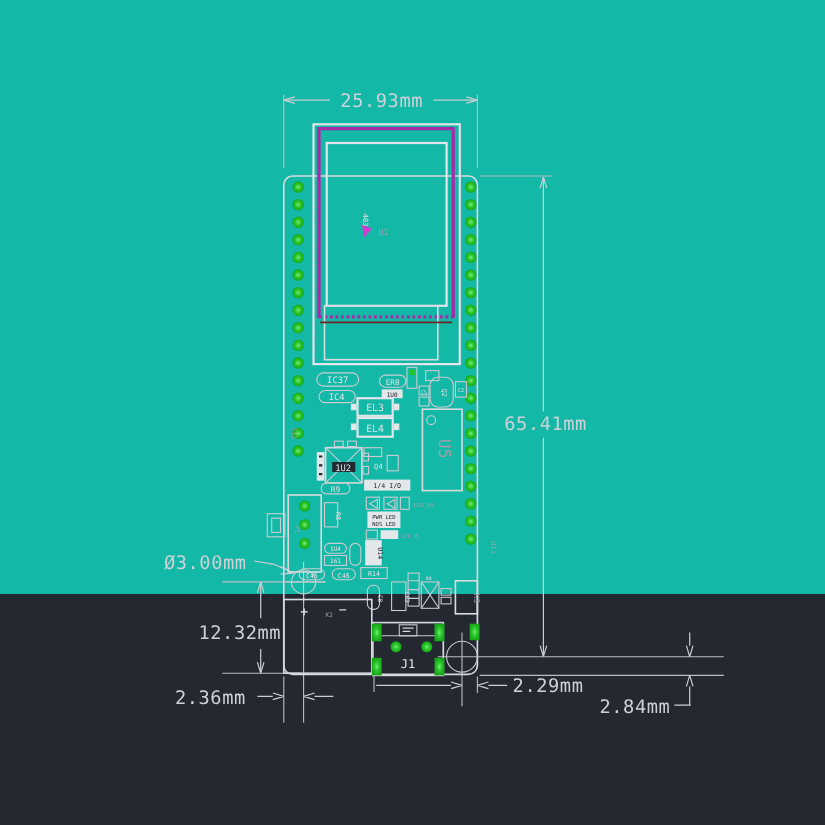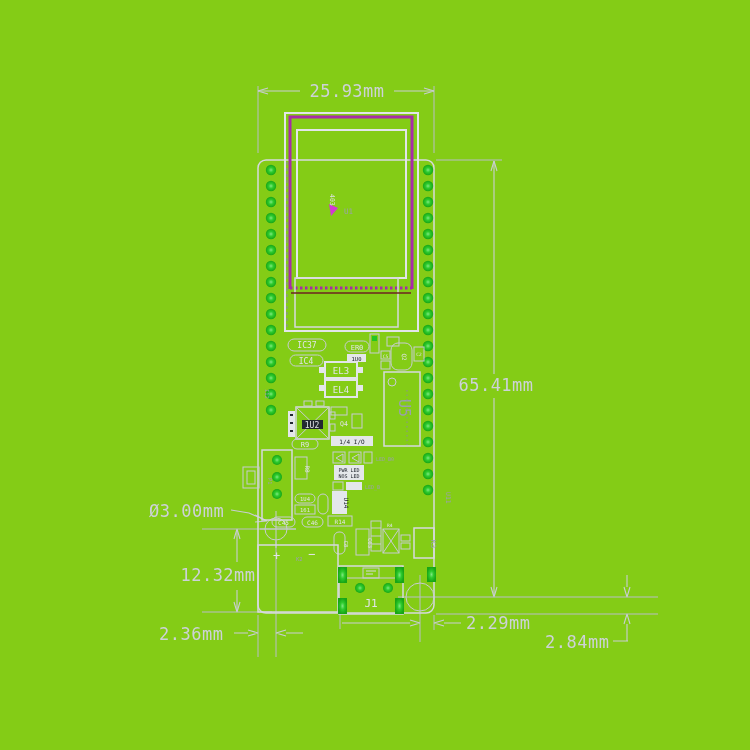--- a/index.html
+++ b/index.html
@@ -1,16 +1,16 @@
 <!DOCTYPE html>
 <html><head>
 <meta charset="utf-8">
 <style>
   html,body{margin:0;padding:0;background:#232831;width:750px;height:750px;overflow:hidden;}
-  #canvas{position:relative;width:750px;height:750px;background:#84cc16;}
+  #canvas{position:relative;width:750px;height:540px;background:#14b8a6;}
   svg{display:block;}
   svg text{font-family:"DejaVu Sans Mono","Liberation Mono",monospace;}
   .dim{stroke:#c9ced4;stroke-width:1.1;fill:none;}
   .dimthin{stroke:#b9bec6;stroke-width:1;fill:none;}
   .dimtext{fill:#cdd2d8;font-size:17px;letter-spacing:0.5px;}
   .outline{stroke:#d6d9de;stroke-width:1.5;fill:none;}
   .outline2{stroke:#e2e5e9;stroke-width:2;fill:none;}
   .thin{stroke:#c8ccd2;stroke-width:1;fill:none;}
   .ref{fill:#e2e5ea;}
   .refg{fill:#9aa1ab;}

